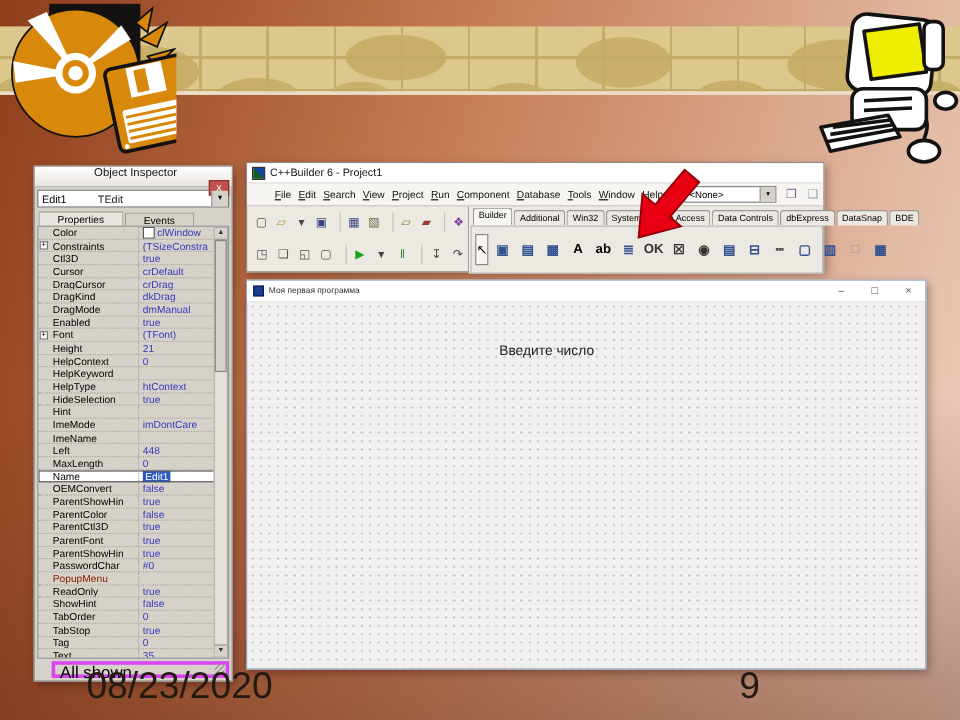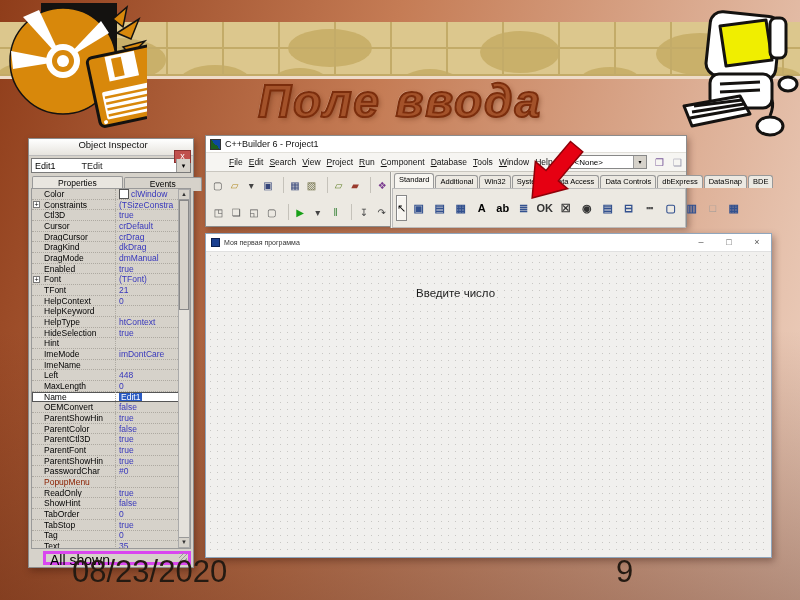--- a/index.html
+++ b/index.html
@@ -35,21 +35,21 @@
     background:linear-gradient(#ffffff,#e7e4de);border-bottom:1px solid #bbb;color:#111;font-size:9.5px;flex-direction:column;}
   .oi-close{margin-left:auto;width:15px;height:12px;background:#c0504d;color:#fff;
     font-size:9px;line-height:11px;text-align:center;border:1px solid #8c3230;}
   .oi-combo{margin:2px;height:15px;background:#fff;border:1px solid #7a7a7a;
     display:flex;align-items:center;font-size:9px;box-sizing:border-box;}
   .oi-combo .obj-name{padding-left:3px;}
   .oi-combo .obj-type{margin-left:26px;color:#222;}
   .oi-combo .drop{margin-left:auto;width:13px;height:13px;background:var(--window-gray);
     border-left:1px solid #999;text-align:center;font-size:7px;line-height:13px;}
   .oi-tabs{display:flex;height:15px;padding:1px 3px 0;align-items:flex-end;}
-  .oi-tab{padding:0 25px;height:13px;line-height:13px;border:1px solid #999;border-bottom:none;
+  .oi-tab{padding:0 15px;height:13px;line-height:13px;border:1px solid #999;border-bottom:none;
     border-radius:2px 2px 0 0;background:var(--window-gray);margin-right:1px;font-size:8.5px;}
   .oi-tab.active{background:#e9e6e0;height:14px;}
   .oi-grid{position:absolute;top:49px;bottom:18px;left:2px;right:2px;background:var(--window-gray);
     border:1px solid #999;overflow:hidden;font-size:8.5px;}
   .oi-row{display:flex;height:calc(363px / 34);line-height:10px;border-bottom:1px dotted #ada9a1;
     box-sizing:border-box;align-items:center;padding-right:11px;}
   .oi-row.selected{background:#fff;outline:1px solid #555;outline-offset:-1px;}
   .oi-name{width:84px;padding-left:12px;position:relative;color:#000;box-sizing:border-box;
     border-right:1px dotted #ada9a1;overflow:hidden;white-space:nowrap;align-self:stretch;display:flex;align-items:center;}
   .oi-name.red .oi-prop-name{color:var(--property-red);}
@@ -191,21 +191,20 @@
       <polygon points="2,98 58,88 68,106 10,118"></polygon>
       <line x1="12" y1="98" x2="60" y2="92"></line>
       <line x1="10" y1="104" x2="62" y2="96"></line>
       <line x1="8" y1="110" x2="64" y2="100"></line>
       <ellipse cx="88" cy="118" rx="13" ry="9"></ellipse>
       <path d="M88 108 Q92 98 90 92" fill="none"></path>
       <ellipse cx="106" cy="76" rx="9" ry="7"></ellipse>
     </g>
   </svg>
 
-  <div class="slide-title">Поле ввода</div>
 
   <div class="win oi">
     <div class="oi-titlebar">
       <span>Object Inspector</span>
       <span class="oi-close">x</span>
     </div>
     <div class="oi-combo">
       <span class="obj-name">Edit1</span>
       <span class="obj-type">TEdit</span>
       <span class="drop">▾</span>
@@ -313,21 +312,21 @@
           </div>
           <div class="oi-value">
 
             <span class="oi-prop-value">(TFont)</span>
           </div>
         </div>
 
         <div class="oi-row">
           <div class="oi-name">
 
-            <span class="oi-prop-name">TFont</span>
+            <span class="oi-prop-name">Height</span>
           </div>
           <div class="oi-value">
 
             <span class="oi-prop-value">21</span>
           </div>
         </div>
 
         <div class="oi-row">
           <div class="oi-name">
 
@@ -741,21 +740,21 @@
             </span>
 
             <span class="tb-icon" style="color: rgb(68, 68, 68);">
               <span>↷</span>
             </span>
           </div>
       </div>
       <div class="ide-right">
         <div class="palette-tabs">
 
-            <span class="palette-tab active">Standard</span>
+            <span class="palette-tab active">Builder</span>
 
             <span class="palette-tab">Additional</span>
 
             <span class="palette-tab">Win32</span>
 
             <span class="palette-tab">System</span>
 
             <span class="palette-tab">Data Access</span>
 
             <span class="palette-tab">Data Controls</span>

